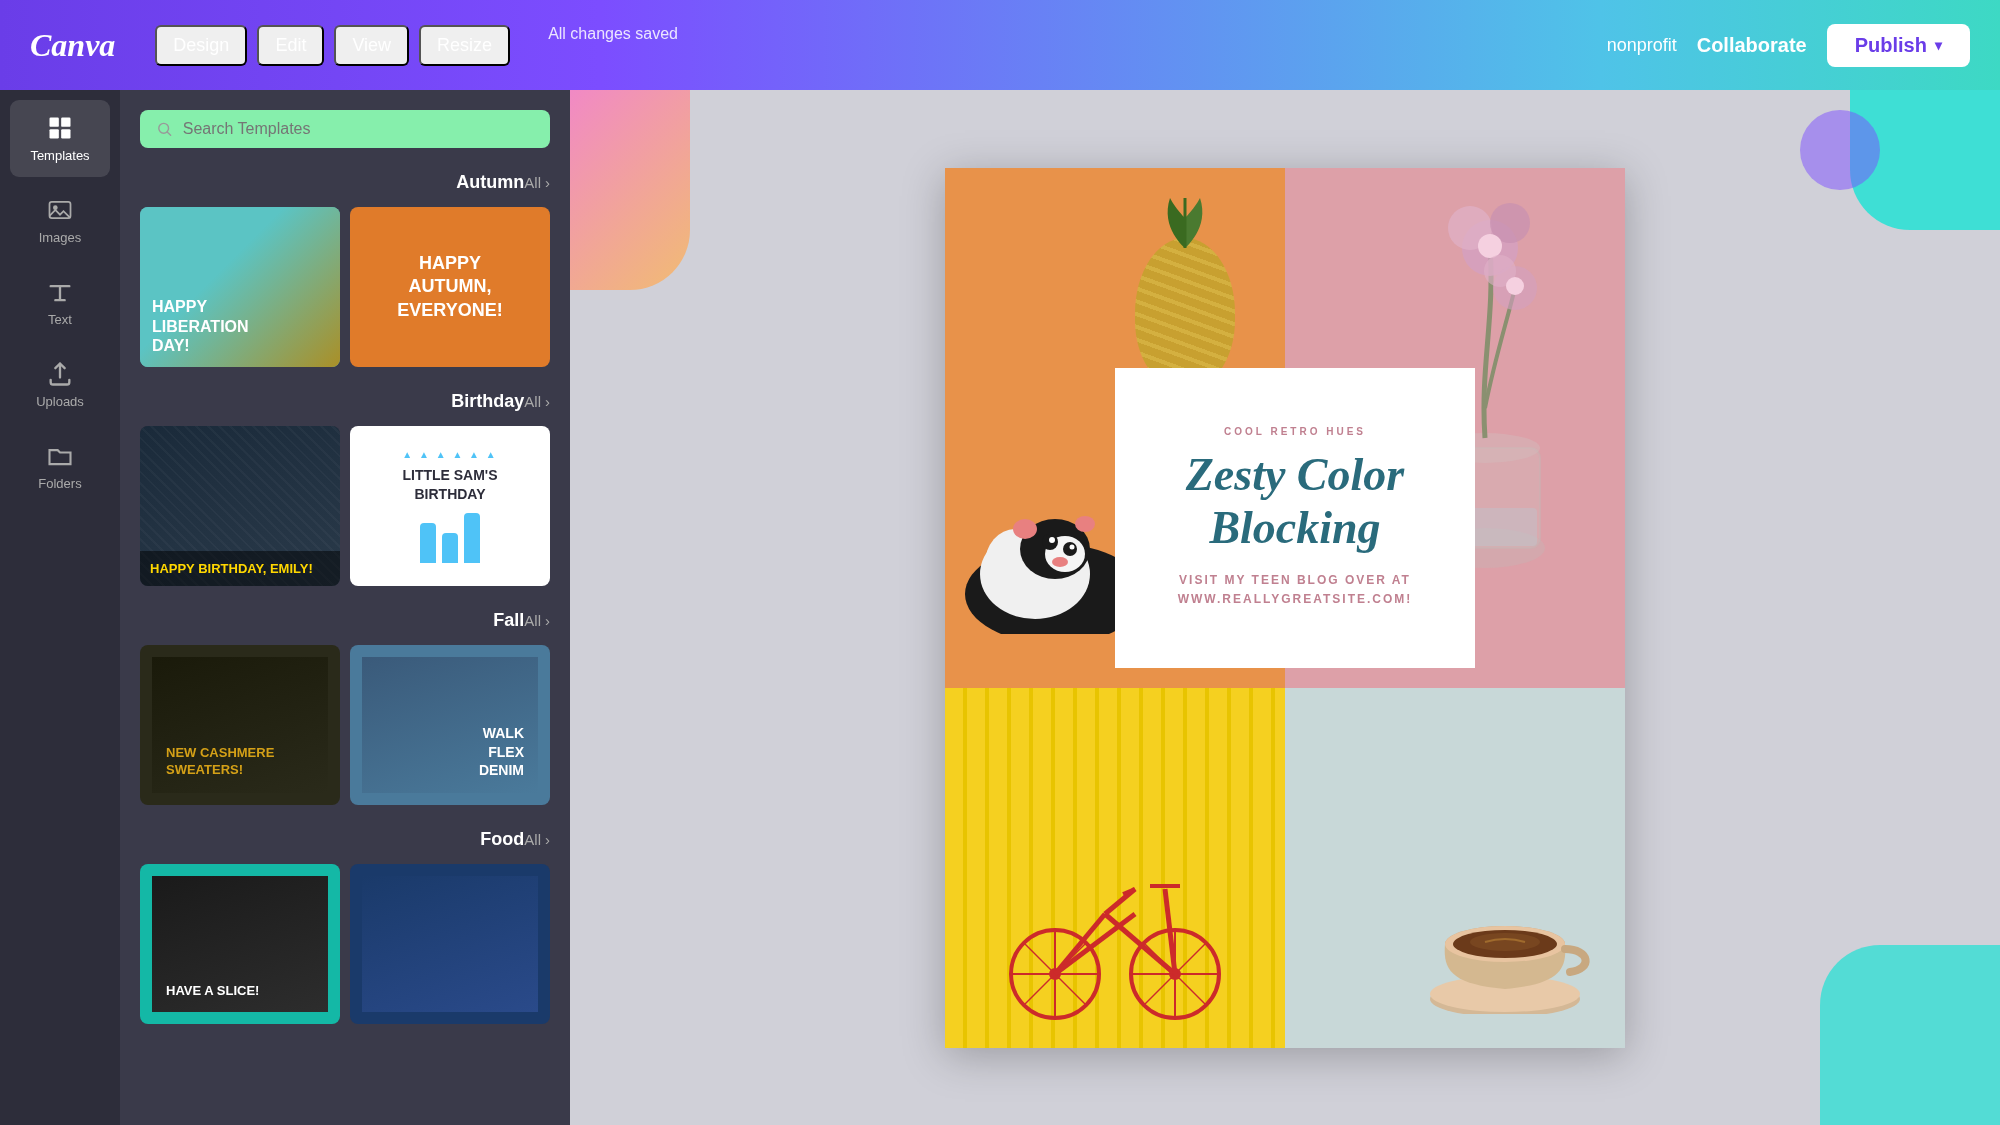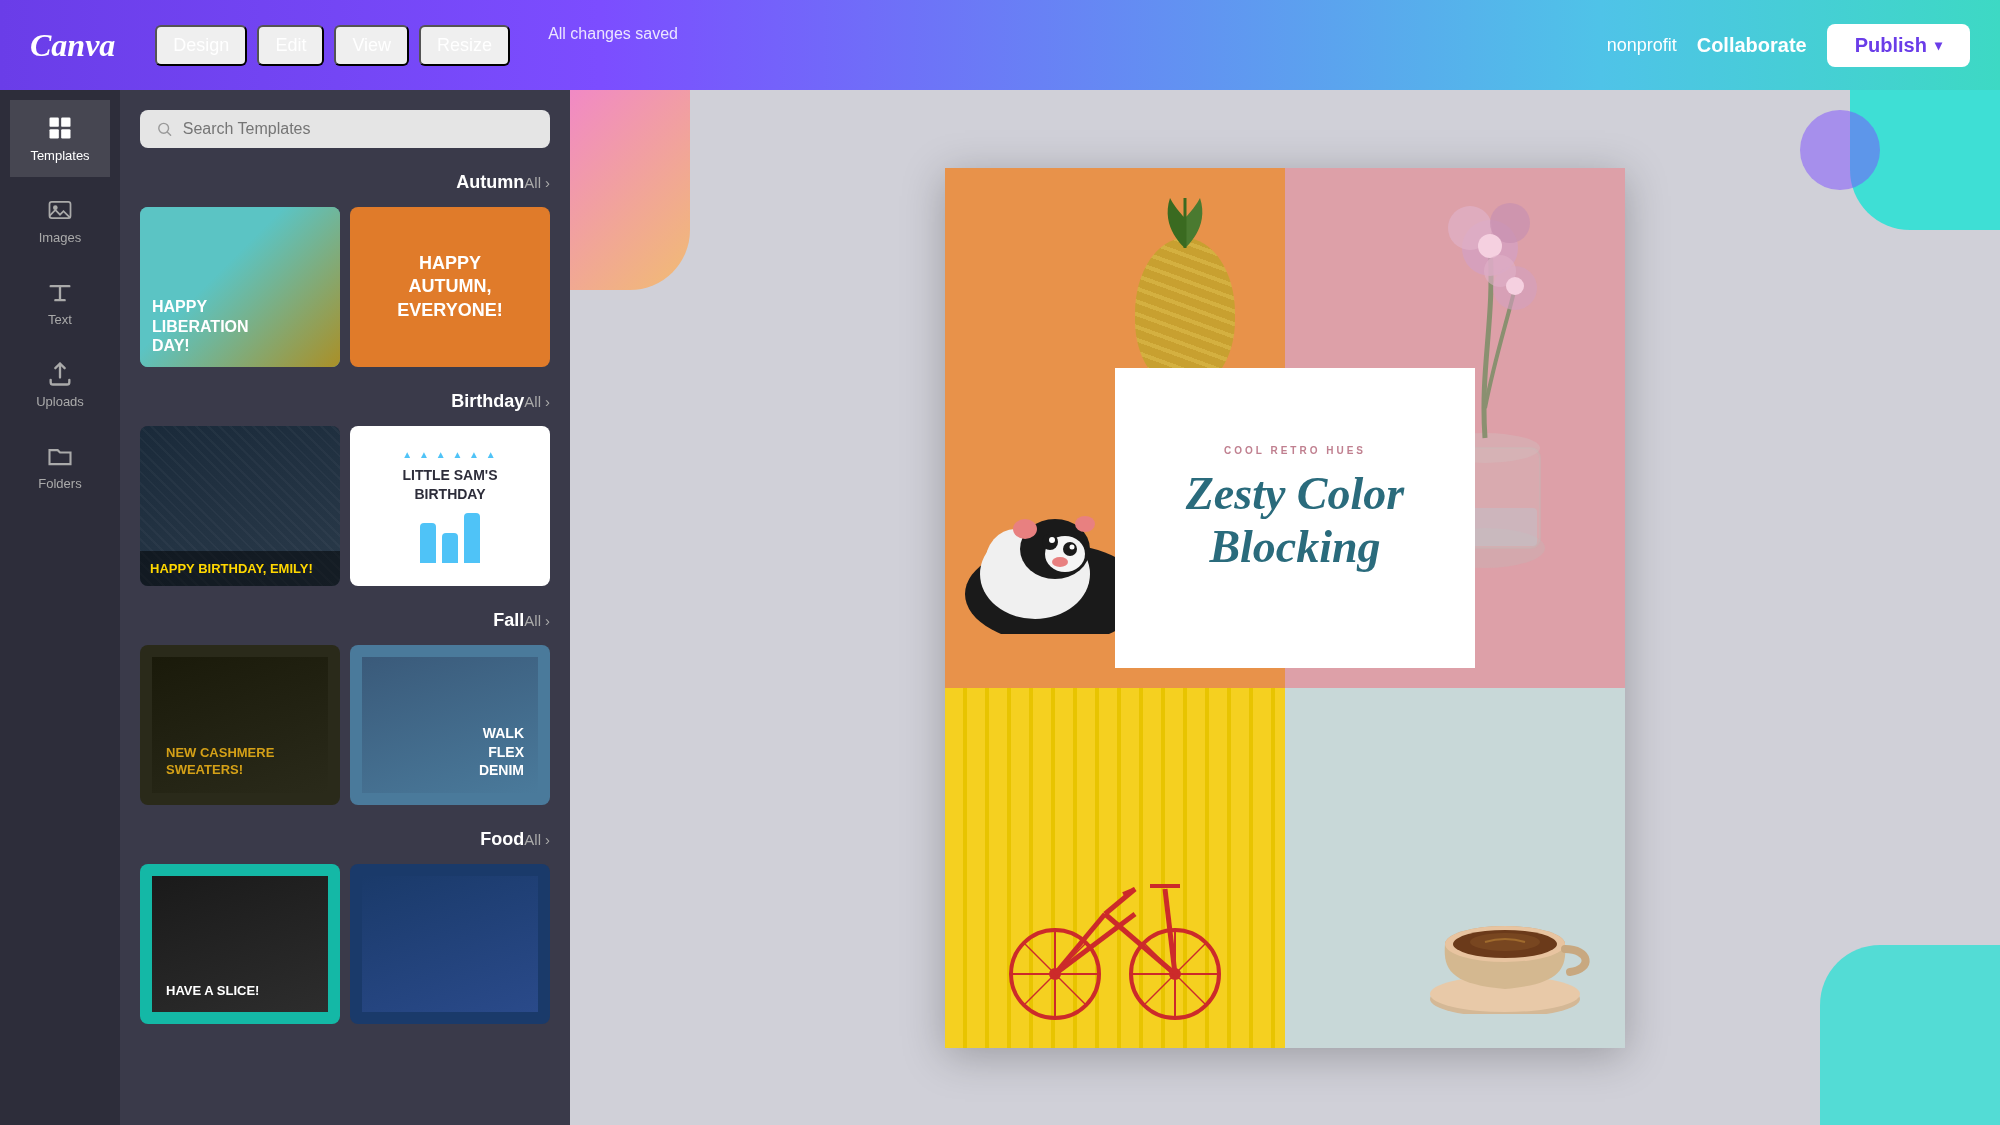--- a/index.html
+++ b/index.html
@@ -99,21 +99,21 @@
       padding-top: 10px;
       gap: 5px;
       z-index: 50;
     }
     .sidebar-icon-item {
       display: flex;
       flex-direction: column;
       align-items: center;
       gap: 6px;
       padding: 14px 10px;
-      border-radius: 0;
+      border-radius: 9px;
       cursor: pointer;
       width: 100px;
     }
     .sidebar-icon-item.active { background: rgba(255,255,255,0.12); }
     .sidebar-icon-item svg { width: 28px; height: 28px; }
     .sidebar-icon-label {
       color: #aaa;
       font-size: 13px;
     }
     .sidebar-icon-item.active .sidebar-icon-label { color: white; }
@@ -126,21 +126,21 @@
       width: 450px;
       height: calc(1125px - 90px);
       background: #3a3a4a;
       overflow-y: auto;
       padding: 20px;
       z-index: 40;
     }
     .search-bar {
       display: flex;
       align-items: center;
-      background: #e5e5e5;
+      background: #86efac;
       border-radius: 8px;
       padding: 10px 16px;
       gap: 10px;
       margin-bottom: 24px;
     }
     .search-bar input {
       border: none;
       outline: none;
       font-size: 16px;
       width: 100%;
@@ -678,20 +678,23 @@
         <circle cx="215" cy="103" r="16" fill="#e0b0c8" opacity="0.6"></circle>
         <circle cx="230" cy="118" r="9" fill="#f5d0e0"></circle>
 
         <rect x="148" y="340" width="104" height="38" rx="4" fill="rgba(180,210,220,0.3)"></rect>
       </svg>
     </div>
 
     <div class="cell-text-overlay">
       <div class="overlay-subtitle">COOL RETRO HUES</div>
       <div class="overlay-title">Zesty Color Blocking</div>
+      <div class="overlay-body">
+        VISIT MY TEEN BLOG OVER AT<br>WWW.REALLYGREATSITE.COM!
+      </div>
     </div>
 
     <div style="position:absolute;top:520px;left:0;width:340px;height:360px;overflow:hidden;">
       <div style="width:100%;height:100%;background:repeating-linear-gradient(90deg,#f5d020 0px,#f5d020 18px,#e8c400 18px,#e8c400 22px);"></div>
 
       <div style="position:absolute;bottom:20px;left:50%;transform:translateX(-50%);">
         <svg width="240" height="180" viewBox="0 0 240 180">
 
           <circle cx="60" cy="130" r="44" stroke="#cc2a2a" stroke-width="4" fill="none"></circle>
           <circle cx="60" cy="130" r="6" fill="#cc2a2a"></circle>

